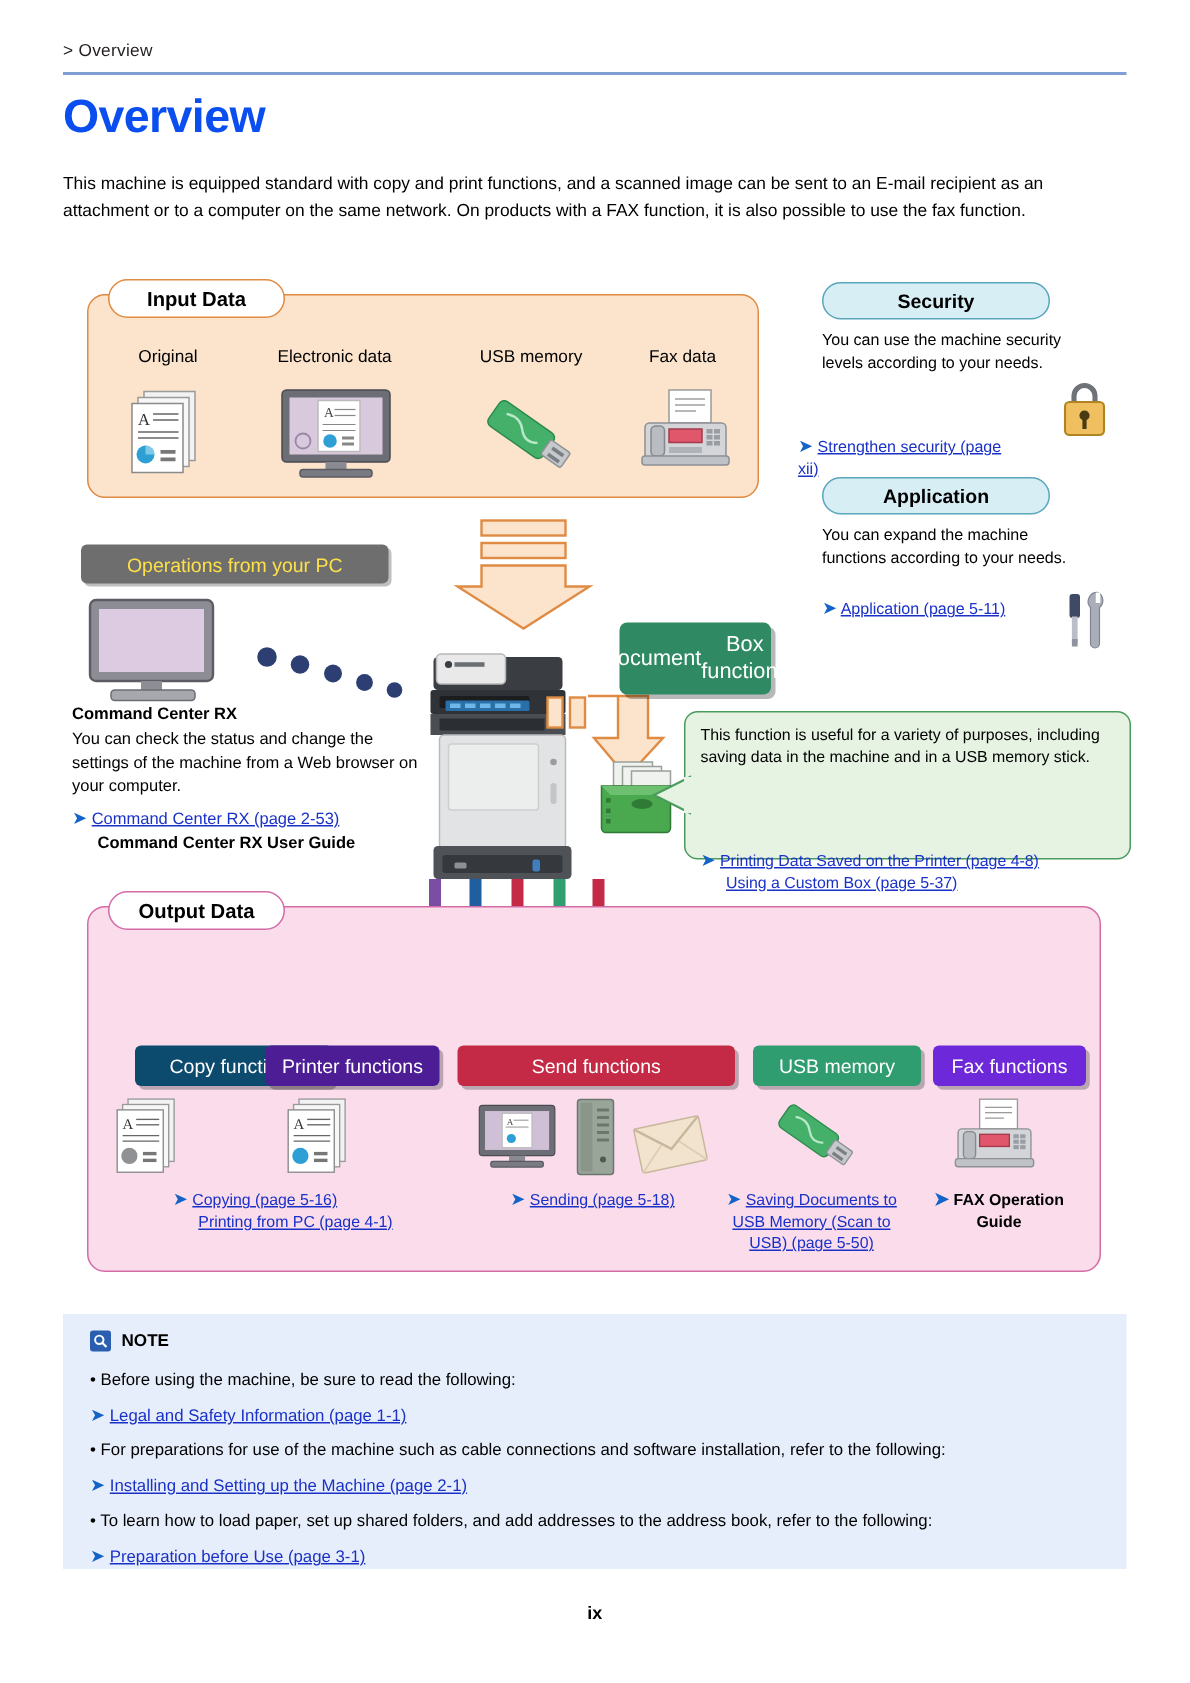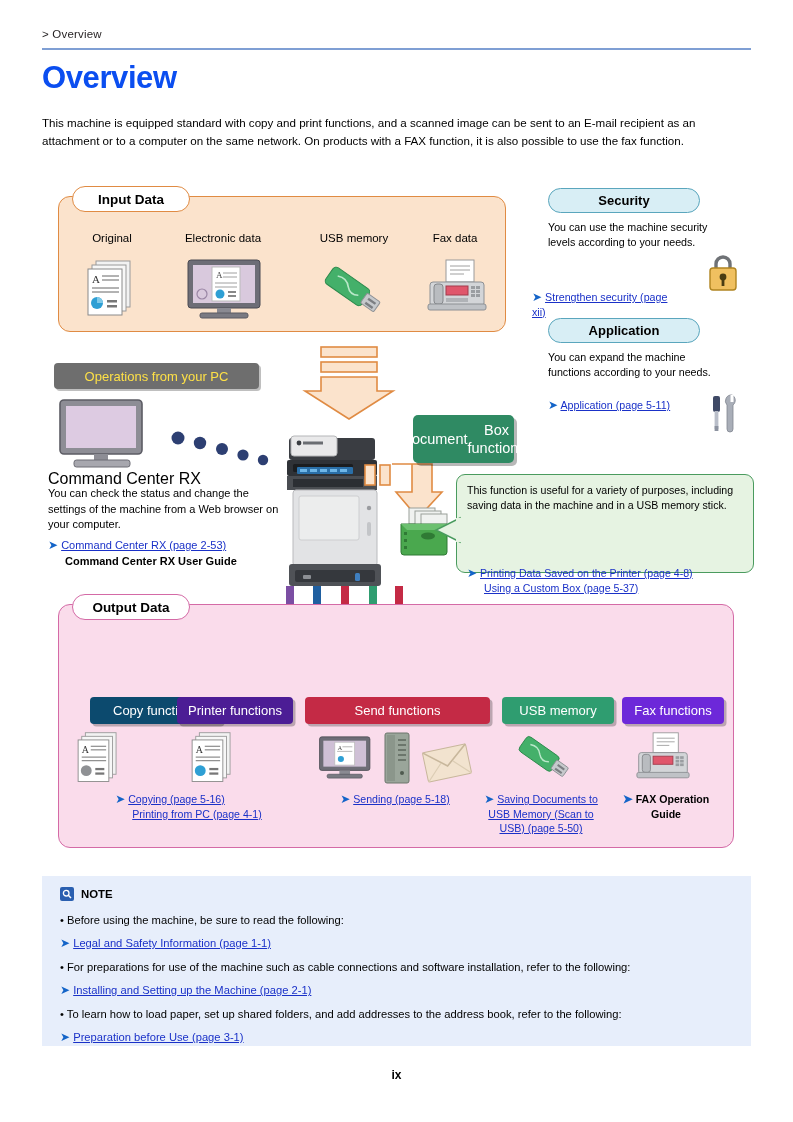--- a/index.html
+++ b/index.html
@@ -60,21 +60,21 @@
   .arrowglyph { color:#1464c8; font-size:12px; }
 
   
   .opsbar {
     position:absolute; left:54px; top:363px; width:205px; height:26px;
     background:#6e6e6e; border-radius:4px; color:#fde047;
     display:flex; align-items:center; justify-content:center;
     font-size:13px; box-shadow:2px 2px 0 rgba(0,0,0,.25);
   }
   .ccrx-title {
-    position:absolute; left:48px; top:470px; font-size:16px; font-weight:normal;
+    position:absolute; left:48px; top:470px; font-size:11px; font-weight:bold;
   }
   .ccrx-text {
     position:absolute; left:48px; top:486px; width:236px;
     font-size:11px; line-height:15.5px;
   }
   .ccrx-links {
     position:absolute; left:48px; top:538px; width:260px;
     font-size:11px; line-height:15.5px;
   }
   .ccrx-guide { font-weight:bold; color:#000; margin-left:17px; display:block; }

